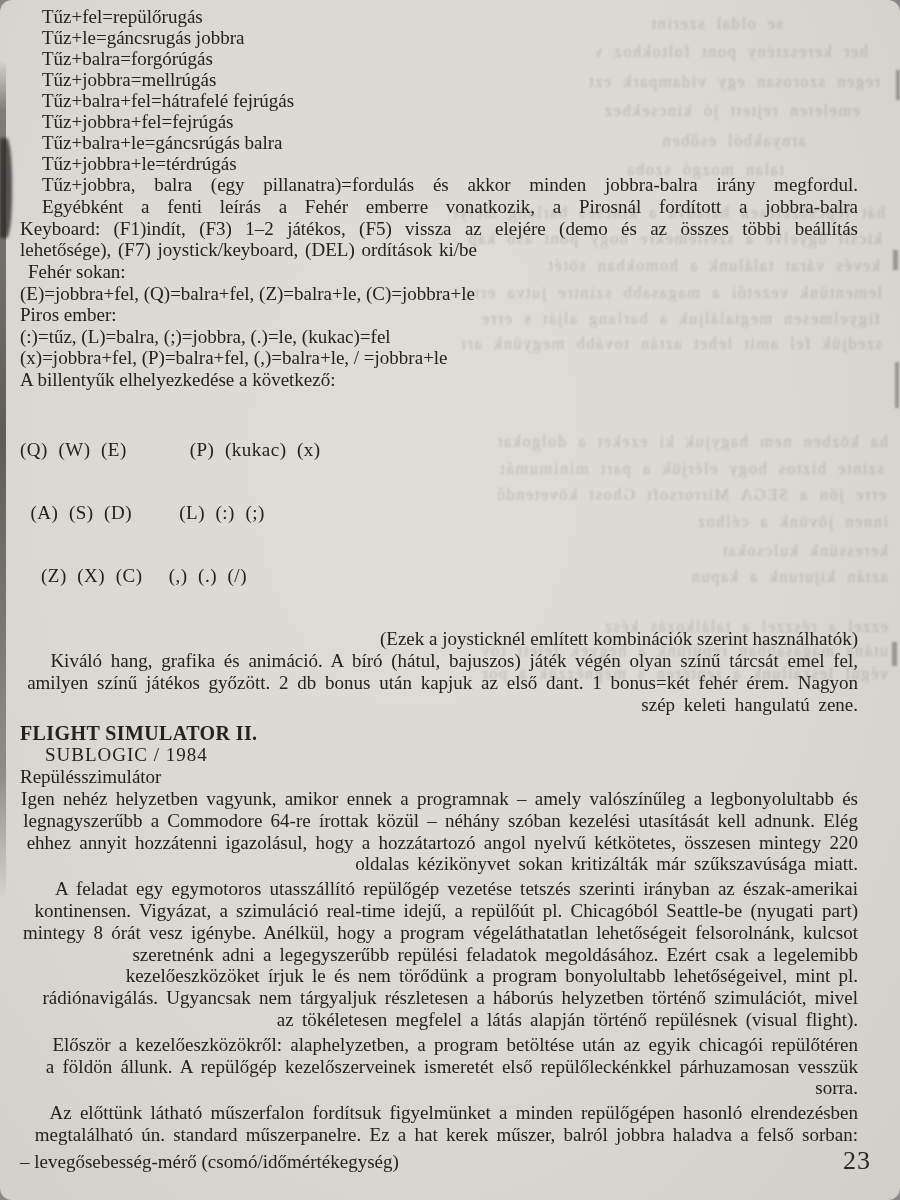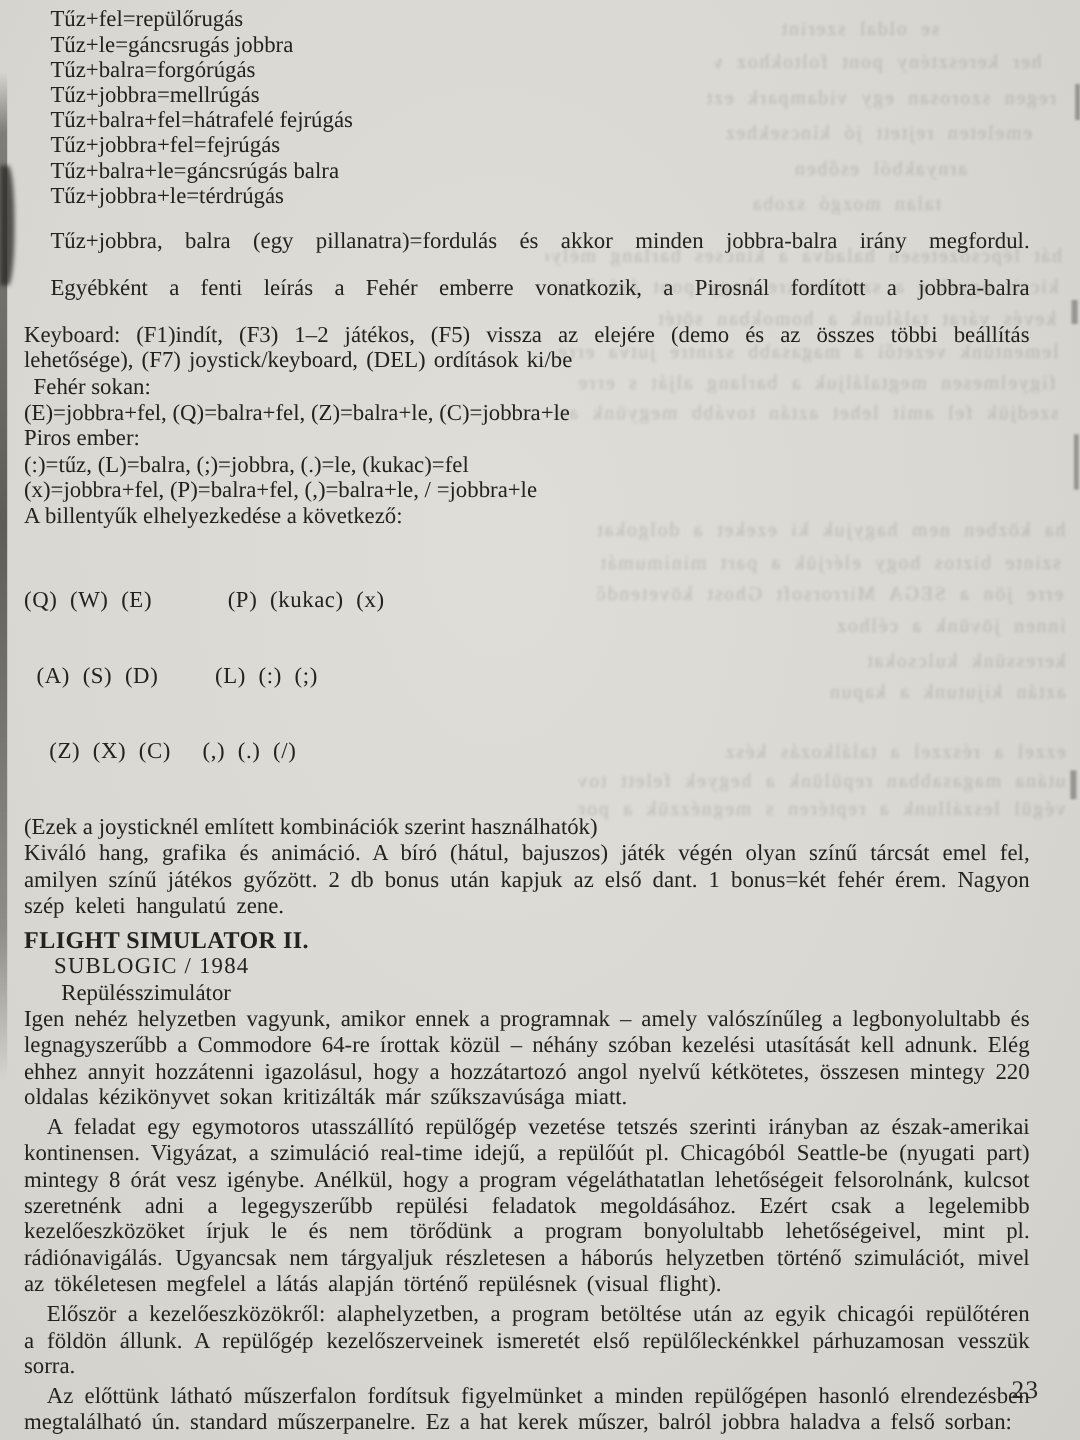--- a/index.html
+++ b/index.html
@@ -5,20 +5,21 @@
   html,body{margin:0;padding:0;background:#888;}
   .page{
     position:relative;
     width:900px;height:1200px;
     margin:0 auto;
     overflow:hidden;
     background:
       radial-gradient(ellipse at 46% 38%, #deddd8 0%, #d9d8d3 55%, #d0cfc9 100%);
     font-family:"Liberation Serif","DejaVu Serif",serif;
     color:#24221f;
+    border-radius:12px;
   }
   
   .left-strip{
     position:absolute;left:0;top:60px;width:6px;height:840px;
     background:linear-gradient(180deg,
       rgba(55,53,50,0) 0%, rgba(55,53,50,.55) 6%,
       rgba(42,40,37,.7) 45%, rgba(55,53,50,.45) 85%, rgba(55,53,50,0) 100%);
     filter:blur(.6px);
   }
   .left-blob{
@@ -38,39 +39,39 @@
     position:absolute;height:19px;overflow:hidden;
     font-size:16.5px;line-height:19px;letter-spacing:1.5px;word-spacing:5px;
     color:#6f6e67;opacity:.30;filter:blur(1.25px);
     transform:scaleX(-1);white-space:nowrap;
   }
   
   .content{
     position:absolute;left:20px;top:6px;width:838px;
     font-size:19px;line-height:21.8px;
   }
-  .content p{margin:0;}
+  .content p{margin:0;text-align:right;}
   .combos{margin-left:22px;line-height:21px;}
   .turn-note{margin-left:22px;}
-  .just{text-align:justify;text-align-last:justify;margin-top:17px;}
+  .just{text-align:justify;text-align-last:justify;}
   .kb-line2{word-spacing:2px;}
   .keys-block div{line-height:21.5px;}
   .lbl-feher{margin-left:8px;}
   .key-rows{margin-top:7px;line-height:21px;white-space:pre;letter-spacing:.5px;}
   .joystick-note{margin-top:21px;}
   .closing{text-align:justify;word-spacing:4px;margin-top:1px;}
   .fs-title{margin:7px 0 0 0;font-size:20px;font-weight:bold;letter-spacing:.4px;line-height:22px;}
   .fs-pub{margin-left:25px;letter-spacing:1px;}
-  .fs-genre{margin-left:31px;}
+  .fs-genre{}
   .para{text-align:justify;word-spacing:3.5px;}
   .para.ind{text-indent:19px;margin-top:3px;}
   .instruments{margin-top:5px;}
   .page-number{
     position:absolute;left:843px;top:1146px;
-    font-size:21px;letter-spacing:1px;color:#2a2824;font-family:Liberation Serif, serif;
+    font-size:26px;letter-spacing:1px;color:#2a2824;font-family:Liberation Serif, serif;
   }
 </style>
 </head>
 <body>
 
 <div class="page">
 
   <div class="left-strip"></div>
   <div class="left-blob"></div>
   <div class="edge-tick tick1"></div>

